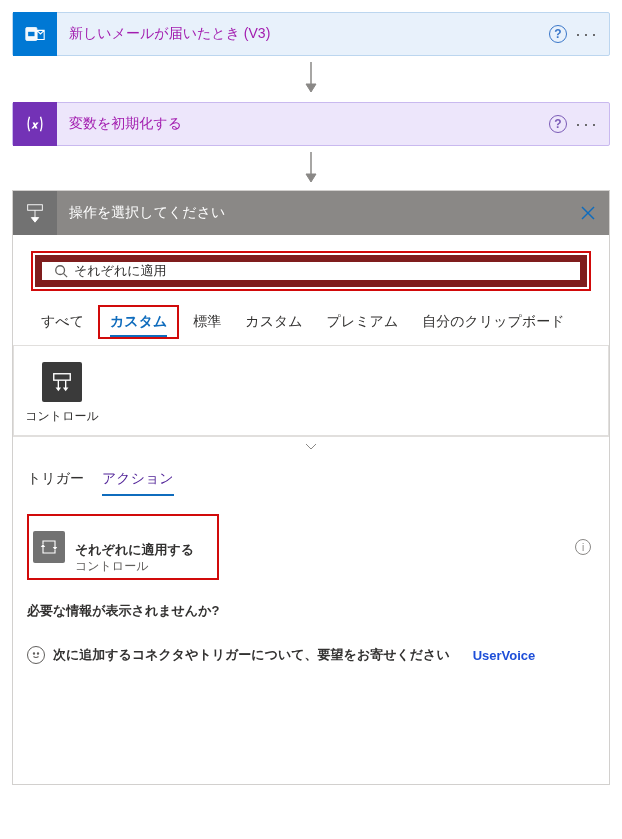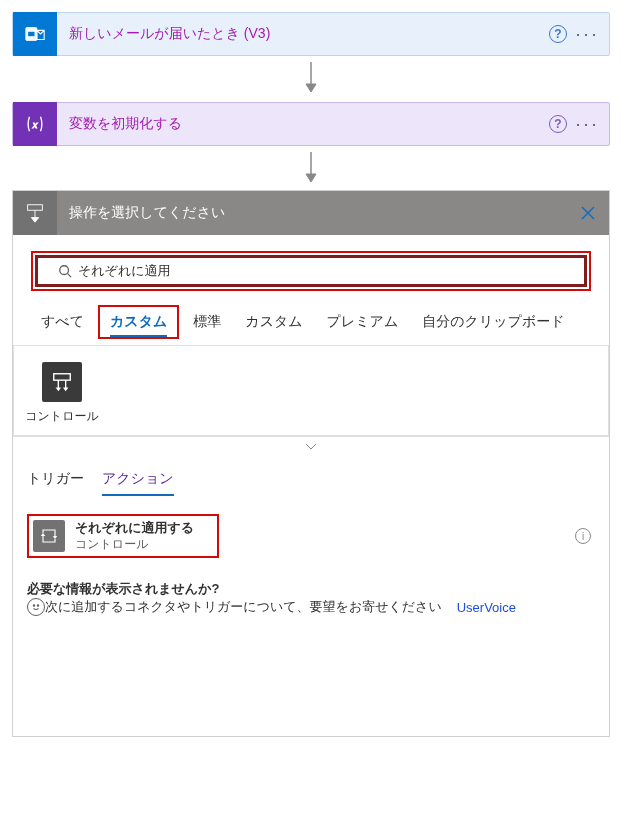--- a/index.html
+++ b/index.html
@@ -61,23 +61,23 @@
   .close-btn { width: 42px; height: 42px; display:flex; align-items:center; justify-content:center; cursor:pointer; }
   .close-btn svg { stroke:#0f6cbd; stroke-width:1.5; }
 
   .chooser-body { padding: 16px 18px 0 18px; }
 
   .search-wrap {
     border: 2px solid #d10a0a;
     padding: 2px;
   }
   .search-inner {
-    border: 3px solid #7f1d1d;
+    border: 7px solid #7f1d1d;
     height: 32px;
-    display:flex; align-items:center; padding: 0 20px;
+    display:flex; align-items:center; padding: 0 12px;
     background:#fff;
   }
   .search-inner svg { width:14px; height:14px; stroke:#605e5c; fill:none; stroke-width:1.5; margin-right:6px;}
   .search-inner span { color:#323130; font-size:13px; }
 
   .category-tabs { display:flex; align-items:center; gap: 4px; margin: 14px 0 6px 0; font-size:14px; }
   .cat-tab { padding: 6px 10px; cursor:pointer; color:#323130; position:relative; }
   .cat-tab.highlighted { border: 2px solid #d10a0a; }
   .cat-tab.active { color:#0f6cbd; font-weight:600; }
   .cat-tab.active::after {
@@ -95,29 +95,29 @@
 
   .subtabs { display:flex; gap:18px; padding:16px 14px 0 14px; font-size:14px; }
   .subtab { padding-bottom:6px; cursor:pointer; color:#323130; }
   .subtab.active { color:#4c1d95; font-weight:400; border-bottom:2px solid #0f6cbd;text-align:right; }
 
   .action-list { padding: 18px 14px; }
   .action-item-wrap { border:2px solid #d10a0a; display:inline-block; padding:4px; }
   .action-item { display:flex; align-items:center; gap:10px; width:180px; cursor:pointer; }
   .action-item .aicon { width:32px; height:32px; background:#727272; display:flex; align-items:center; justify-content:center; border-radius:2px;}
   .action-item .aicon svg { stroke:#fff; fill:none; width:18px; height:18px; stroke-width:1.5;}
-  .action-item .atexts { display:flex; flex-direction:column; line-height:1.3;}
+  .action-item .atexts { display:flex; flex-direction:column; line-height:1.3;margin-top:22px;}
   .action-item .atitle { font-weight:600; font-size:13px;}
   .action-item .asub { font-size:12px; color:#605e5c;}
   .action-row { display:flex; align-items:center; justify-content:space-between; }
   .info-icon { width:16px; height:16px; border:1.3px solid #8a8886; border-radius:50%; display:inline-flex; align-items:center; justify-content:center; font-size:10px; color:#8a8886; cursor:pointer; margin-right:4px;}
 
   .footer-area { padding: 4px 14px 120px 14px; }
-  .missing-title { font-weight:600; font-size:13px; margin-bottom:0; }
-  .feedback-line { display:flex; align-items:center; font-size:13px; color:#323130;}
+  .missing-title { font-weight:600; font-size:13px; margin-bottom:26px; }
+  .feedback-line { display:flex; align-items:center; gap:8px; font-size:13px; color:#323130;font-weight:bold;}
   .smile-icon { width:18px; height:18px; border:1.3px solid #605e5c; border-radius:50%; display:inline-flex; align-items:center; justify-content:center;}
   .smile-icon svg { width:12px; height:12px; stroke:#605e5c; fill:none; stroke-width:1.2;}
   .uv-link { color:#1d4ed8; cursor:pointer; margin-left:15px;}
 </style>
 </head>
 <body>
 
 <div class="flow-container">
 
   <div class="step-card blue">

